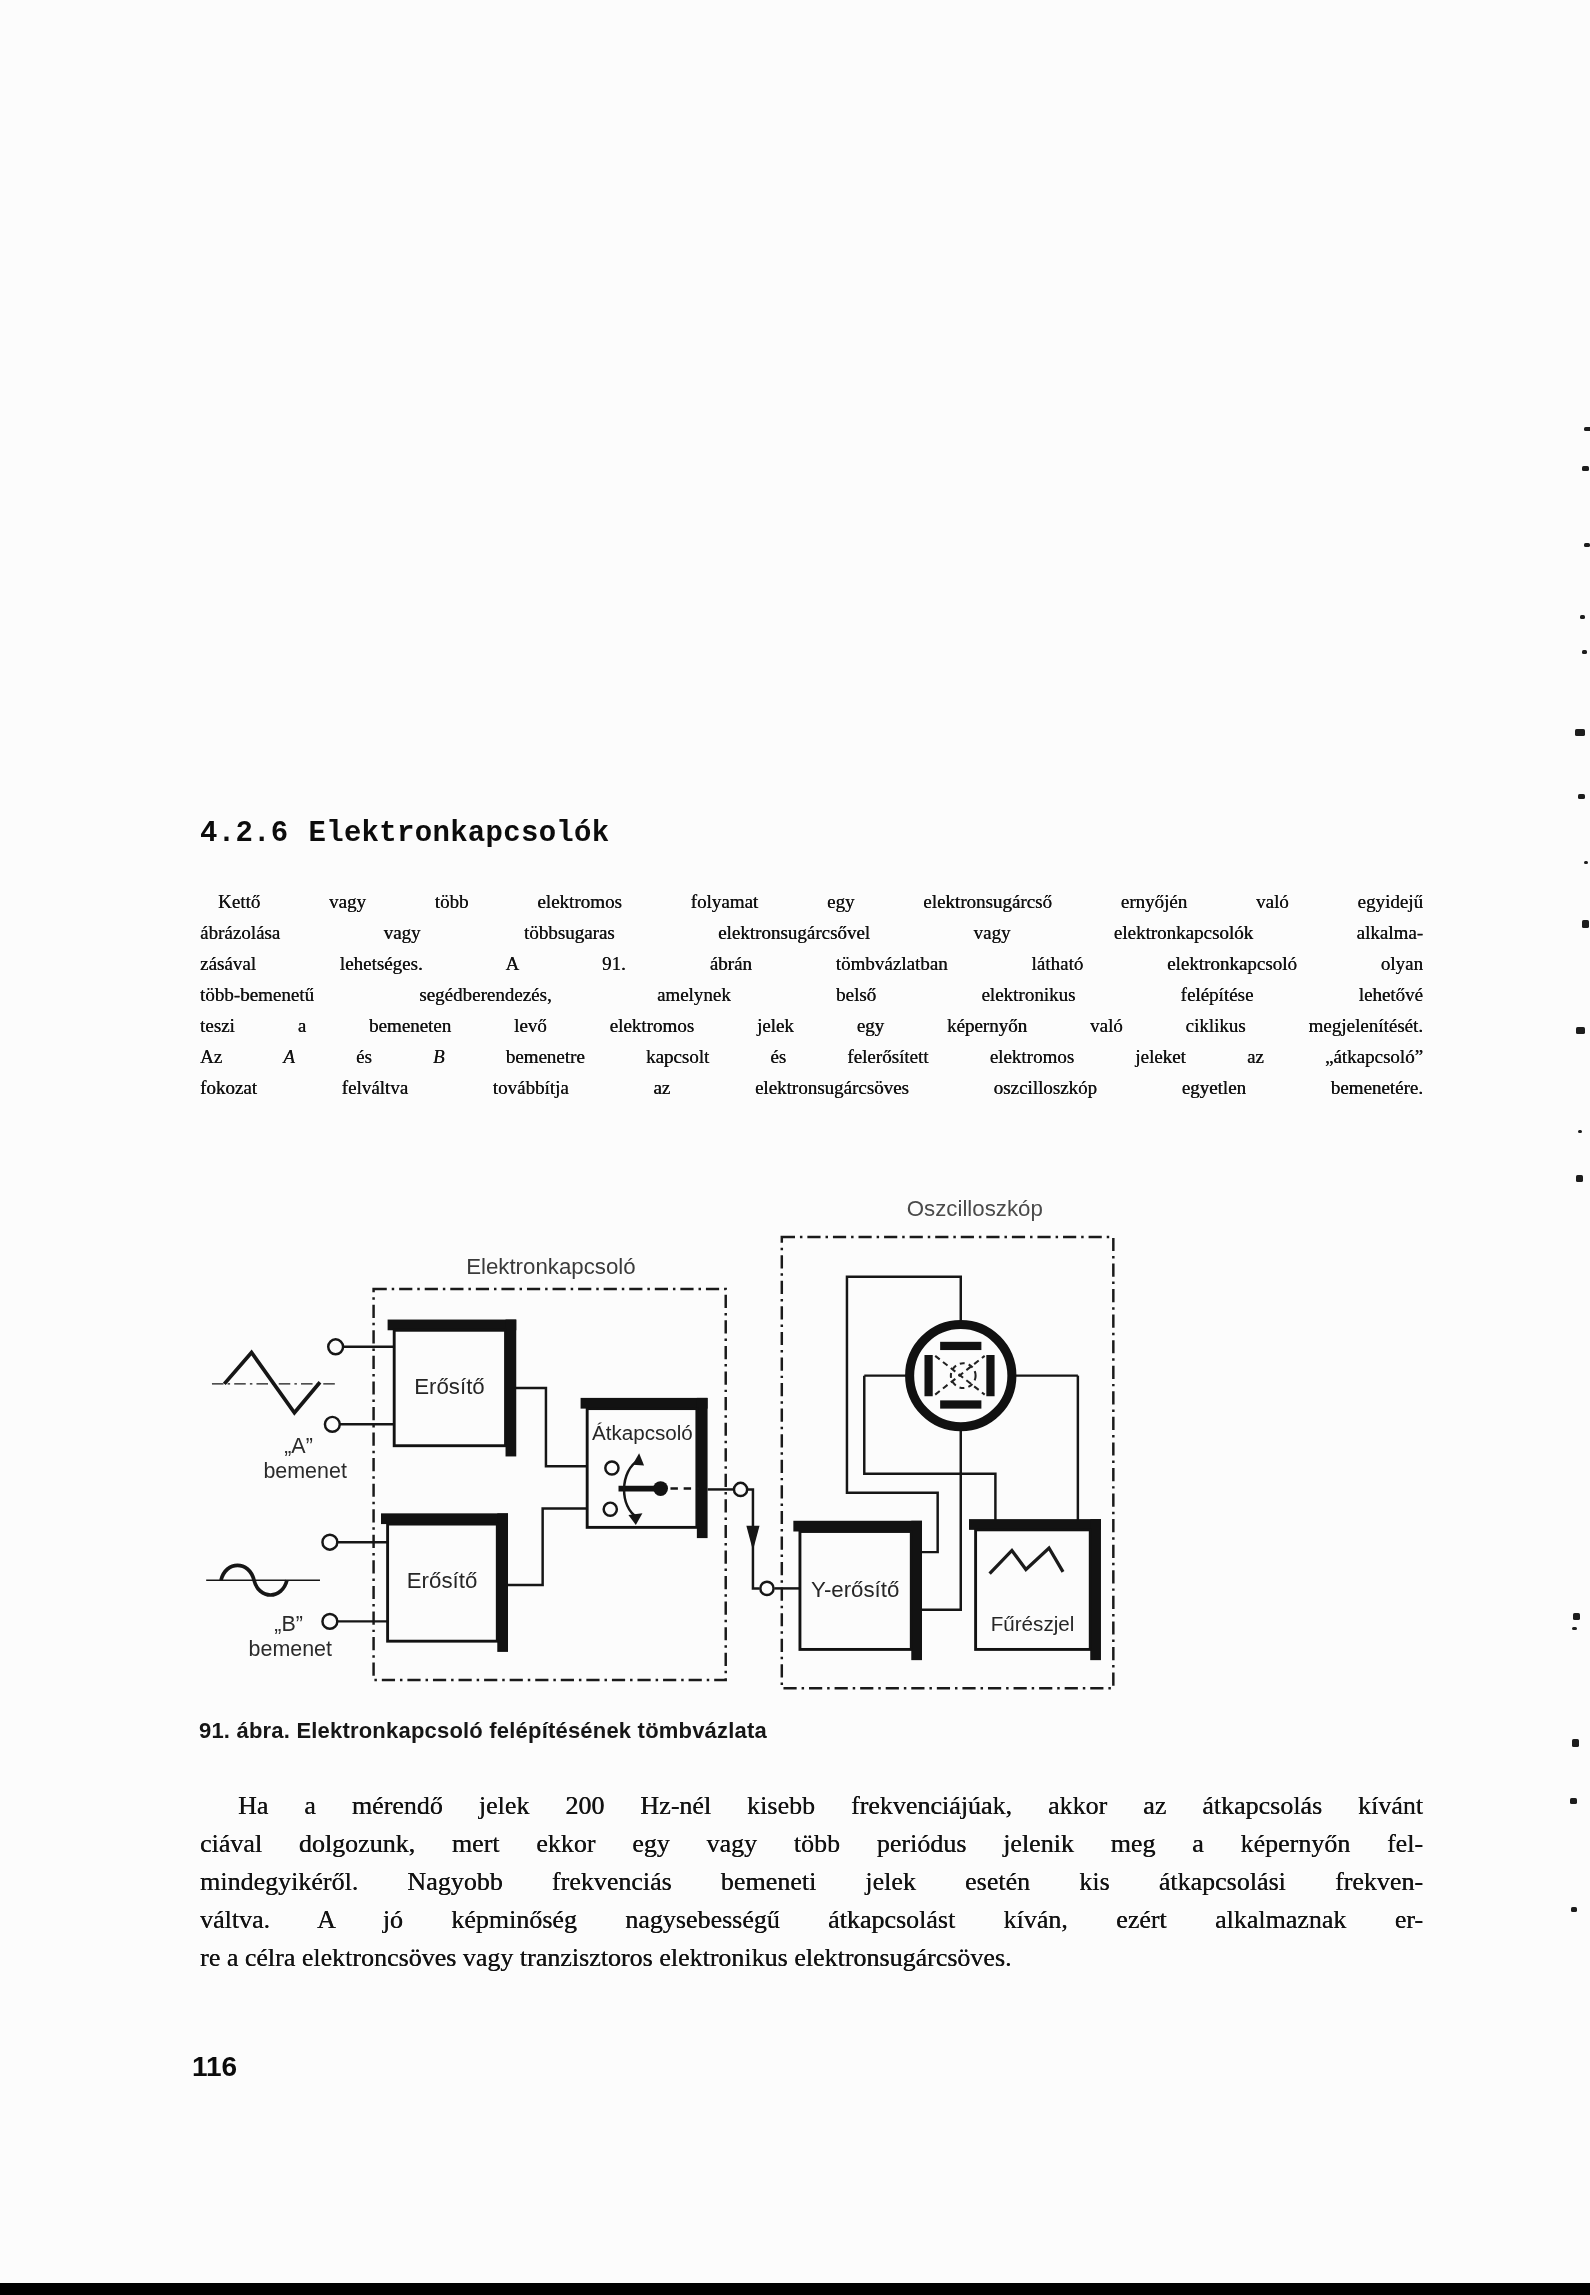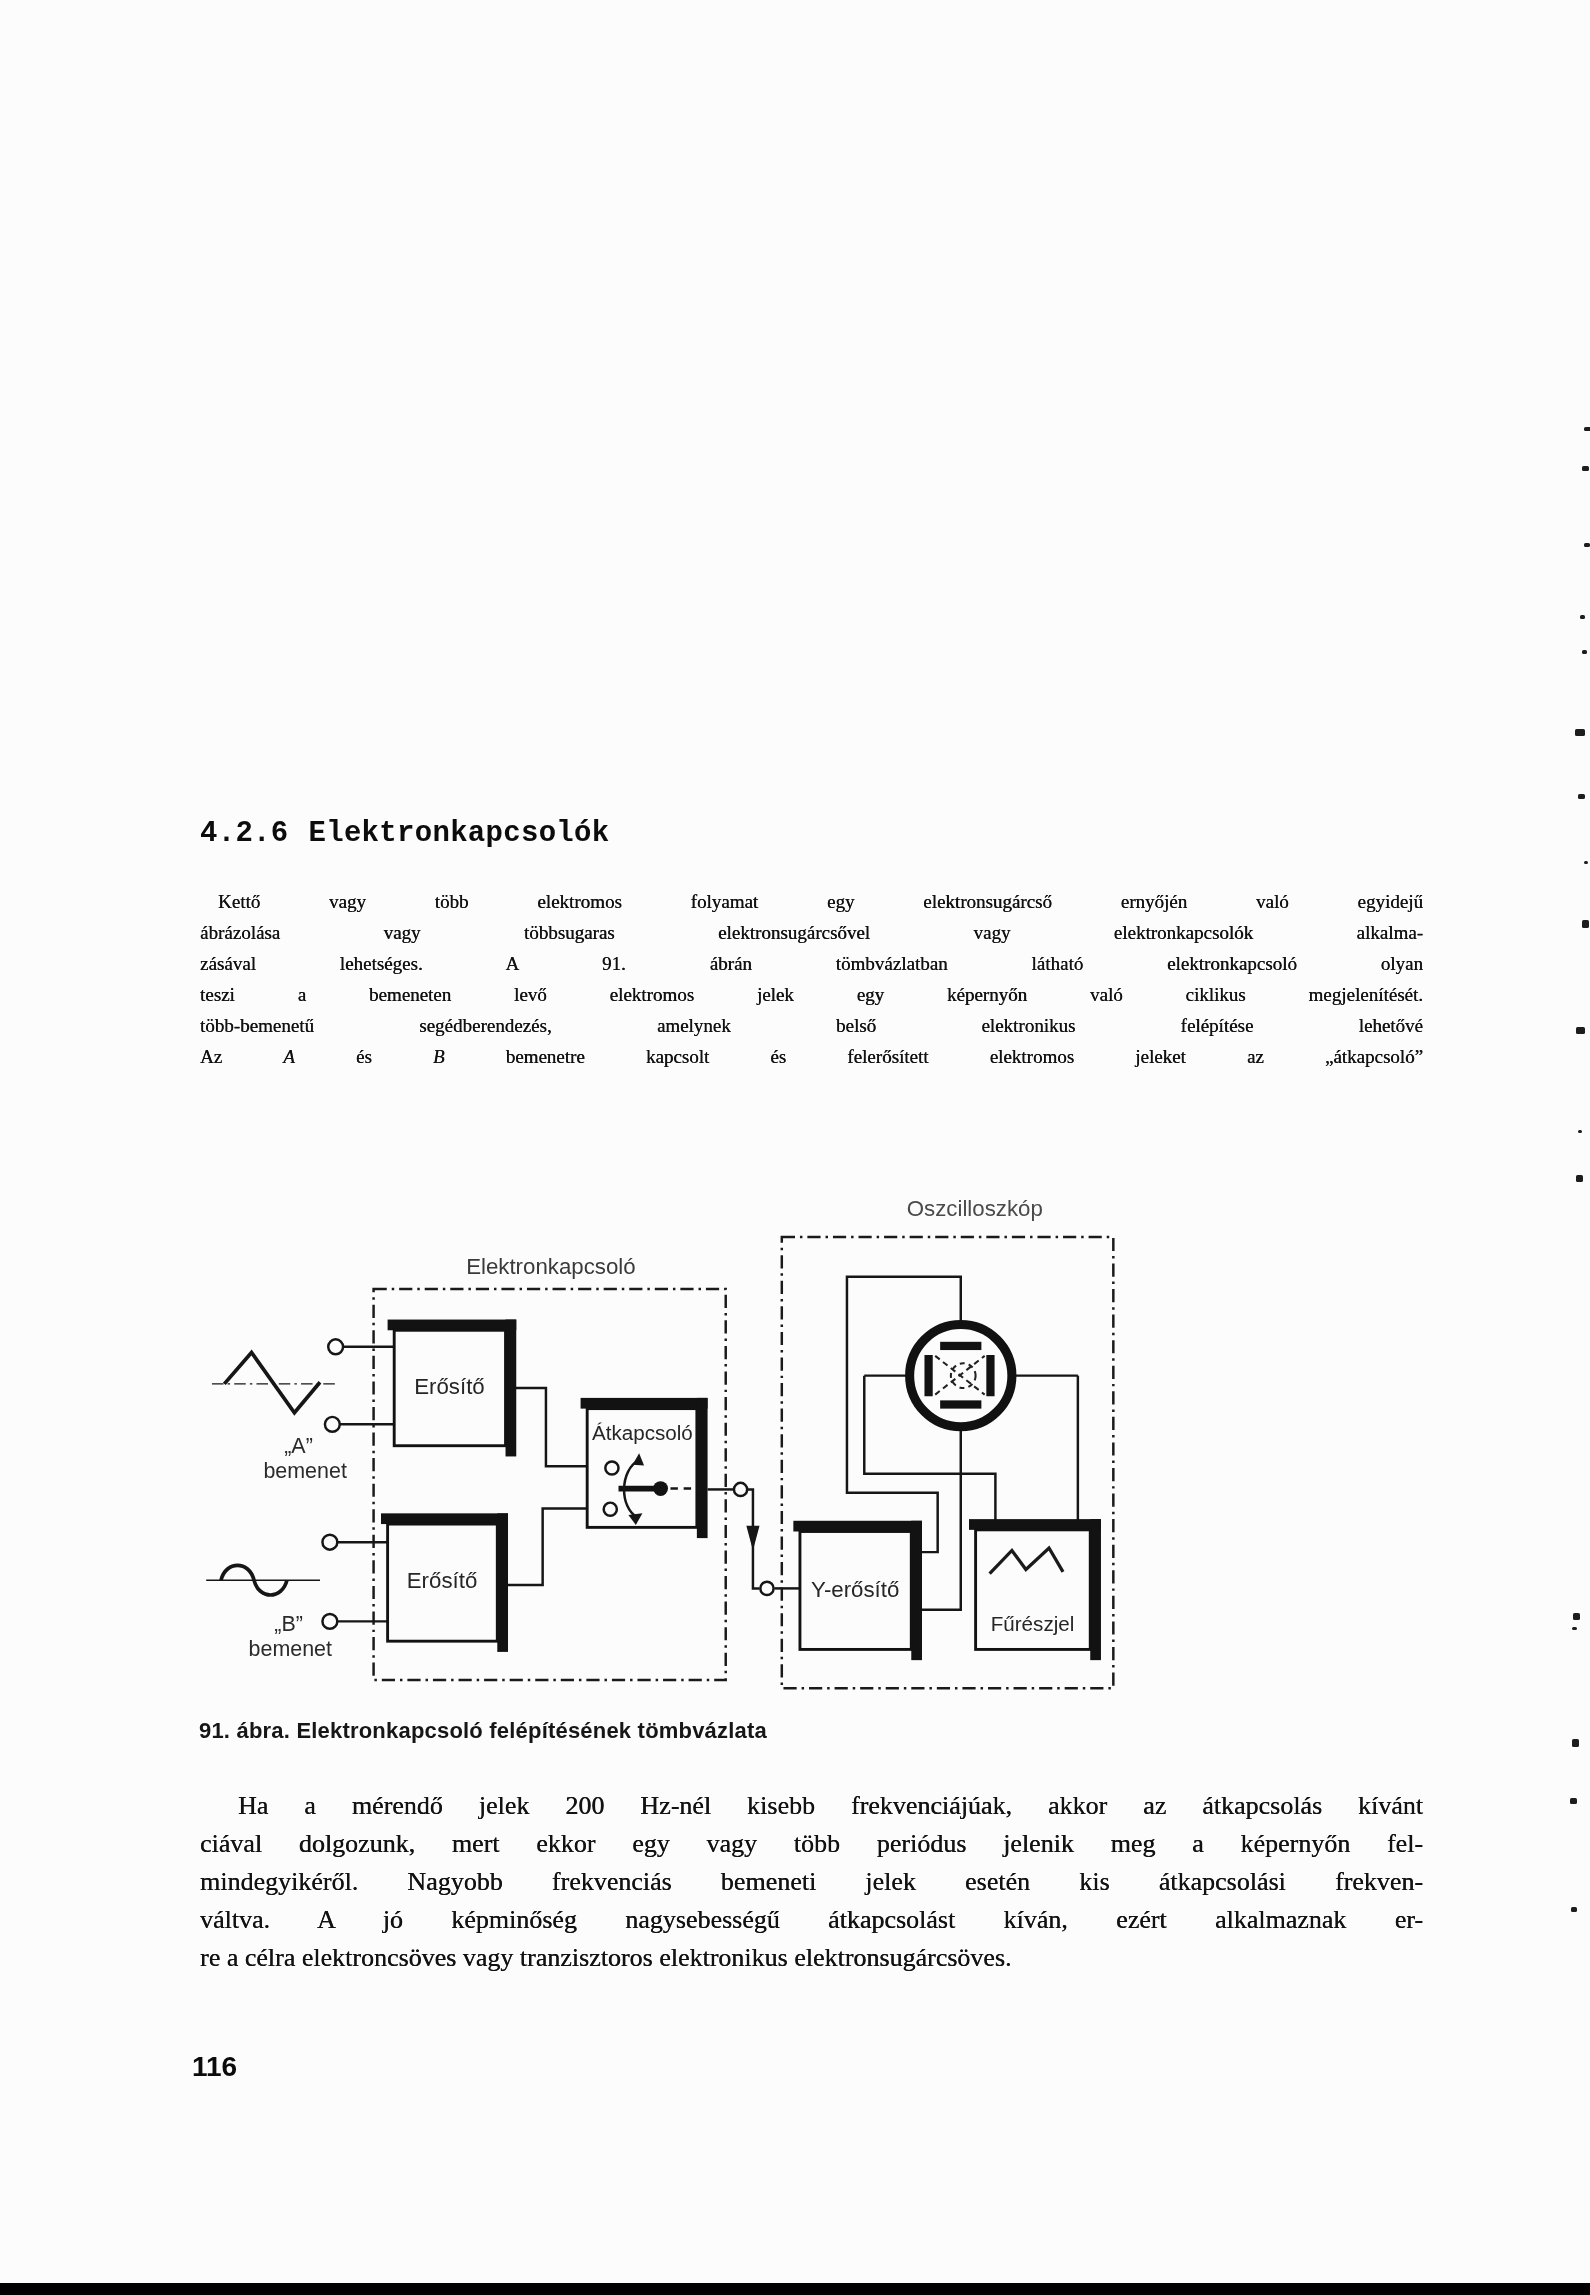--- a/index.html
+++ b/index.html
@@ -33,23 +33,24 @@
 <div class="page">
 
   <div class="heading">
     <span class="num">4.2.6</span><span>Elektronkapcsolók</span>
   </div>
 
   <div class="para p1">
     <div class="line indent1">Kettő vagy több elektromos folyamat egy elektronsugárcső ernyőjén való egyidejű</div>
     <div class="line">ábrázolása vagy többsugaras elektronsugárcsővel vagy elektronkapcsolók alkalma-</div>
     <div class="line">zásával lehetséges. A 91. ábrán tömbvázlatban látható elektronkapcsoló olyan</div>
+    <div class="line">több-bemenetű segédberendezés, amelynek belső elektronikus felépítése lehetővé</div>
     <div class="line">teszi a bemeneten levő elektromos jelek egy képernyőn való ciklikus megjelenítését.</div>
-    <div class="line">több-bemenetű segédberendezés, amelynek belső elektronikus felépítése lehetővé</div>
     <div class="line"><span>Az </span><span class="ital">A</span><span> és </span><span class="ital">B</span><span> bemenetre kapcsolt és felerősített elektromos jeleket az „átkapcsoló”</span></div>
+    <div class="line">fokozat felváltva továbbítja az elektronsugárcsöves oszcilloszkóp egyetlen bemenetére.</div>
   </div>
 
   <div class="figure">
     <svg width="1590" height="561" viewBox="0 1420 1928 680" xmlns="http://www.w3.org/2000/svg">
 
       <text x="668" y="1545" text-anchor="middle" font-size="27" fill="#3a3a3a">Elektronkapcsoló</text>
       <text x="1182" y="1474" text-anchor="middle" font-size="27" fill="#4a4a4a">Oszcilloszkóp</text>
 
       <rect x="453" y="1563" width="427" height="474" fill="none" stroke="#1a1a1a" stroke-width="3" stroke-dasharray="16 6 3 6"></rect>
       <rect x="948" y="1500" width="402" height="547" fill="none" stroke="#1a1a1a" stroke-width="3" stroke-dasharray="16 6 3 6"></rect>

